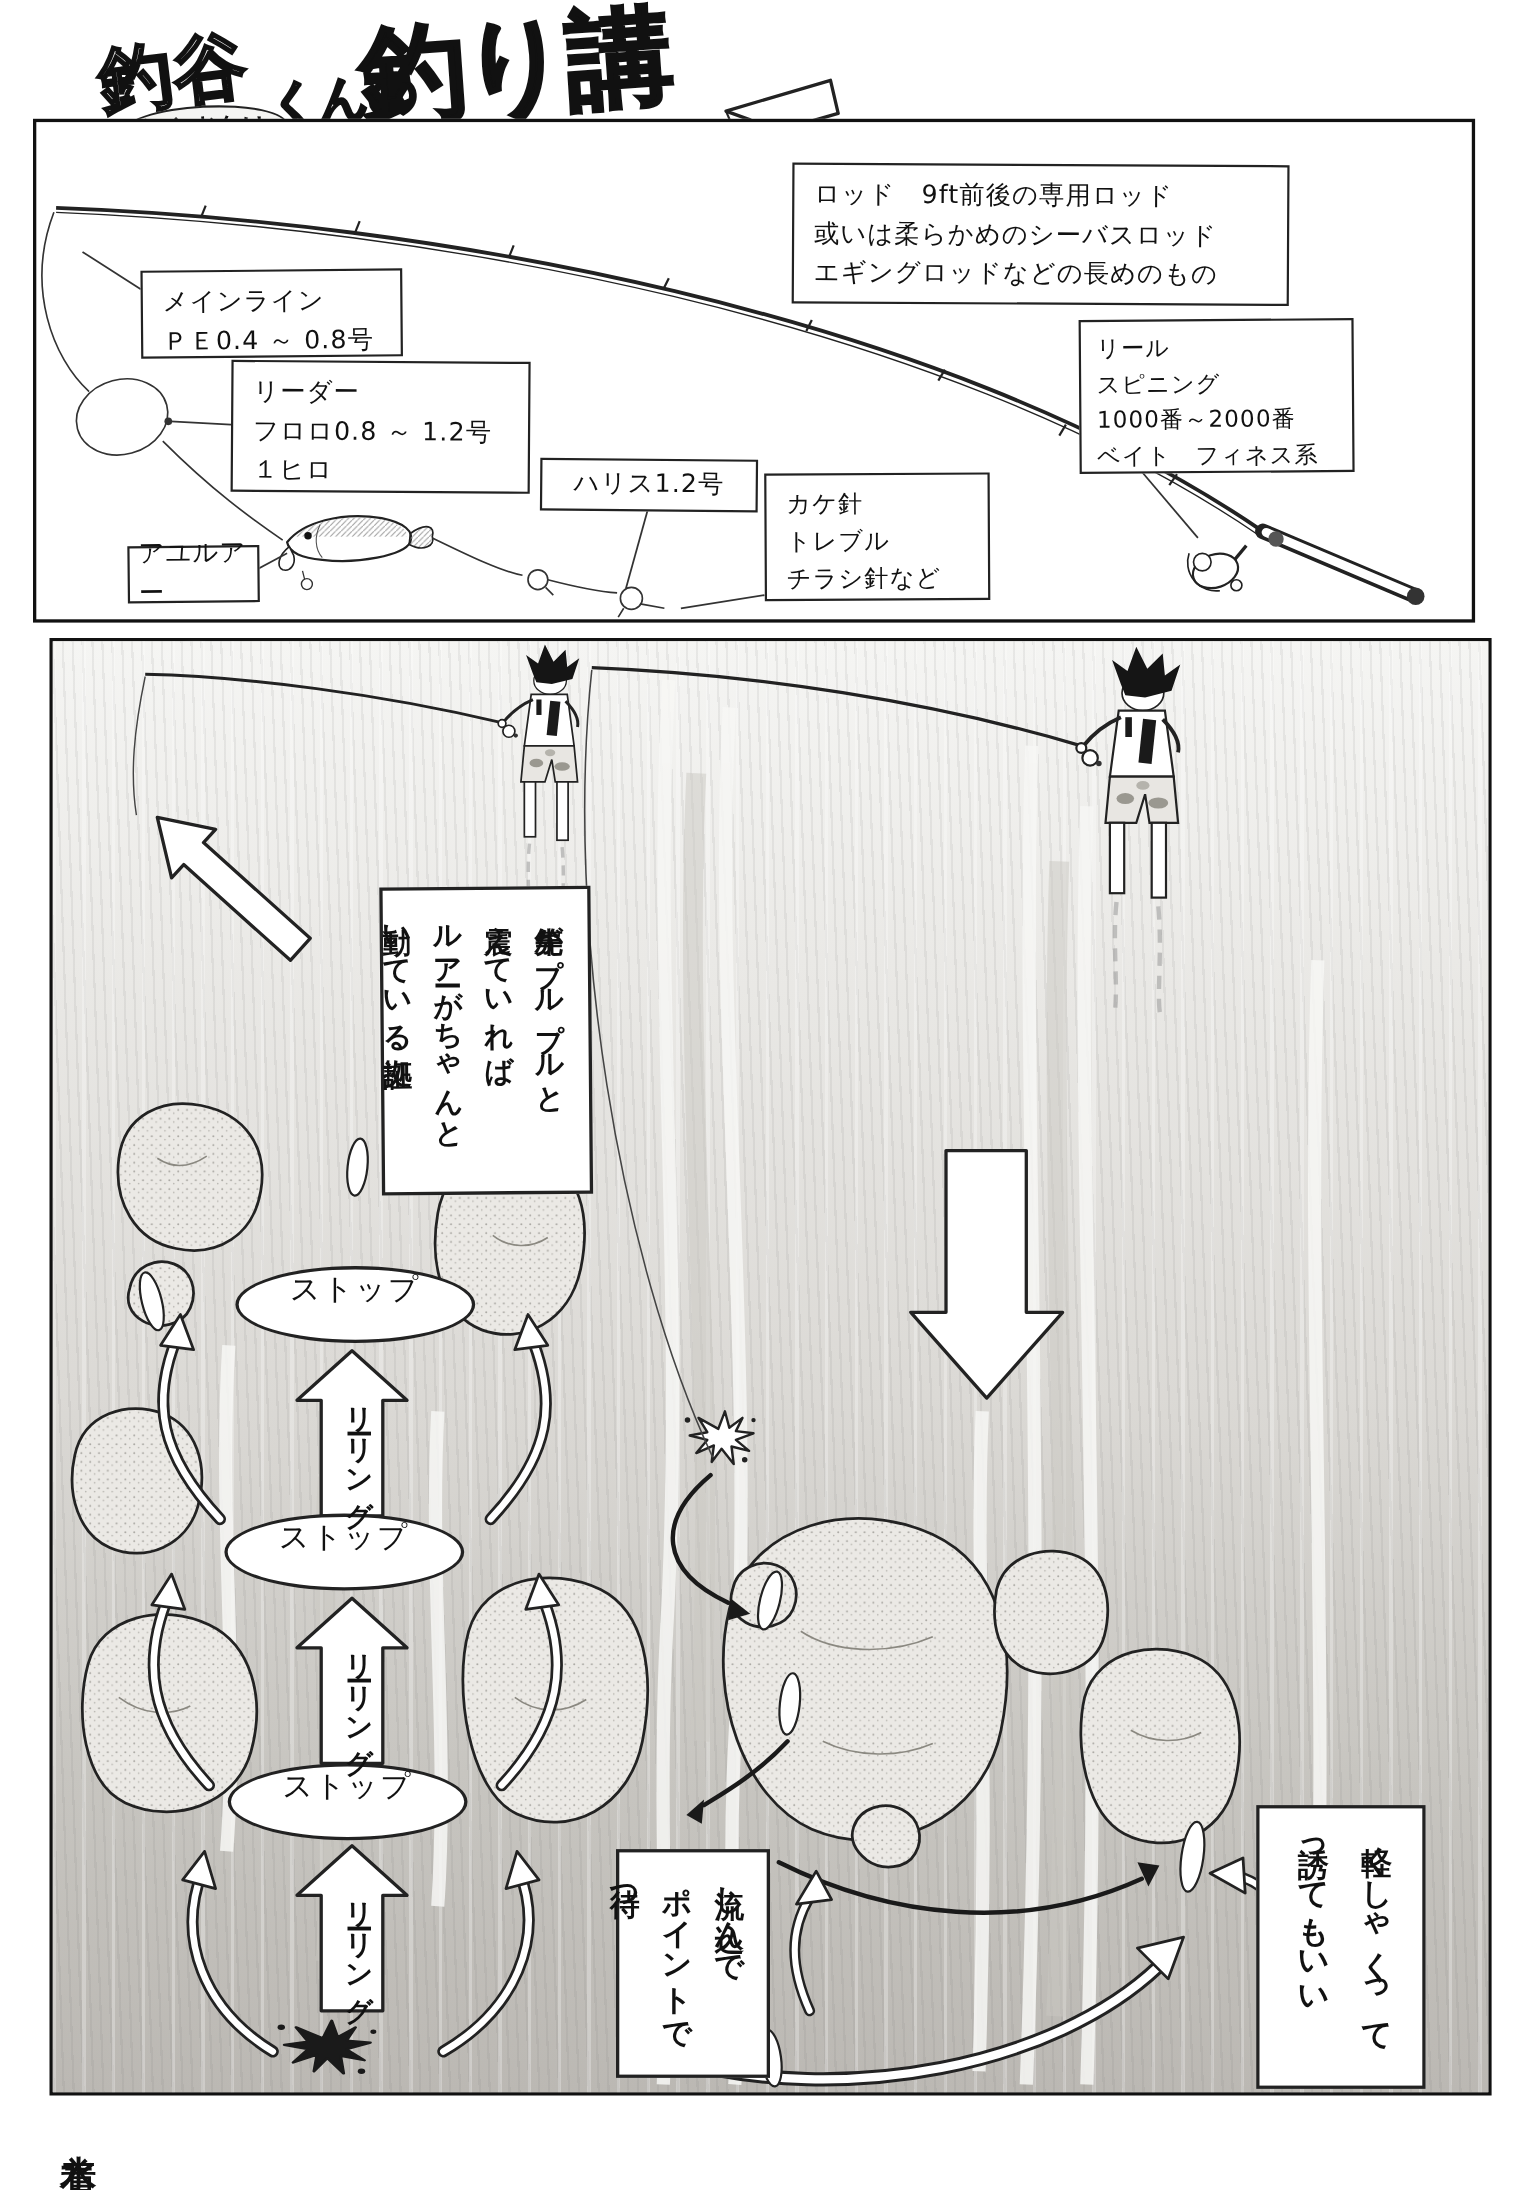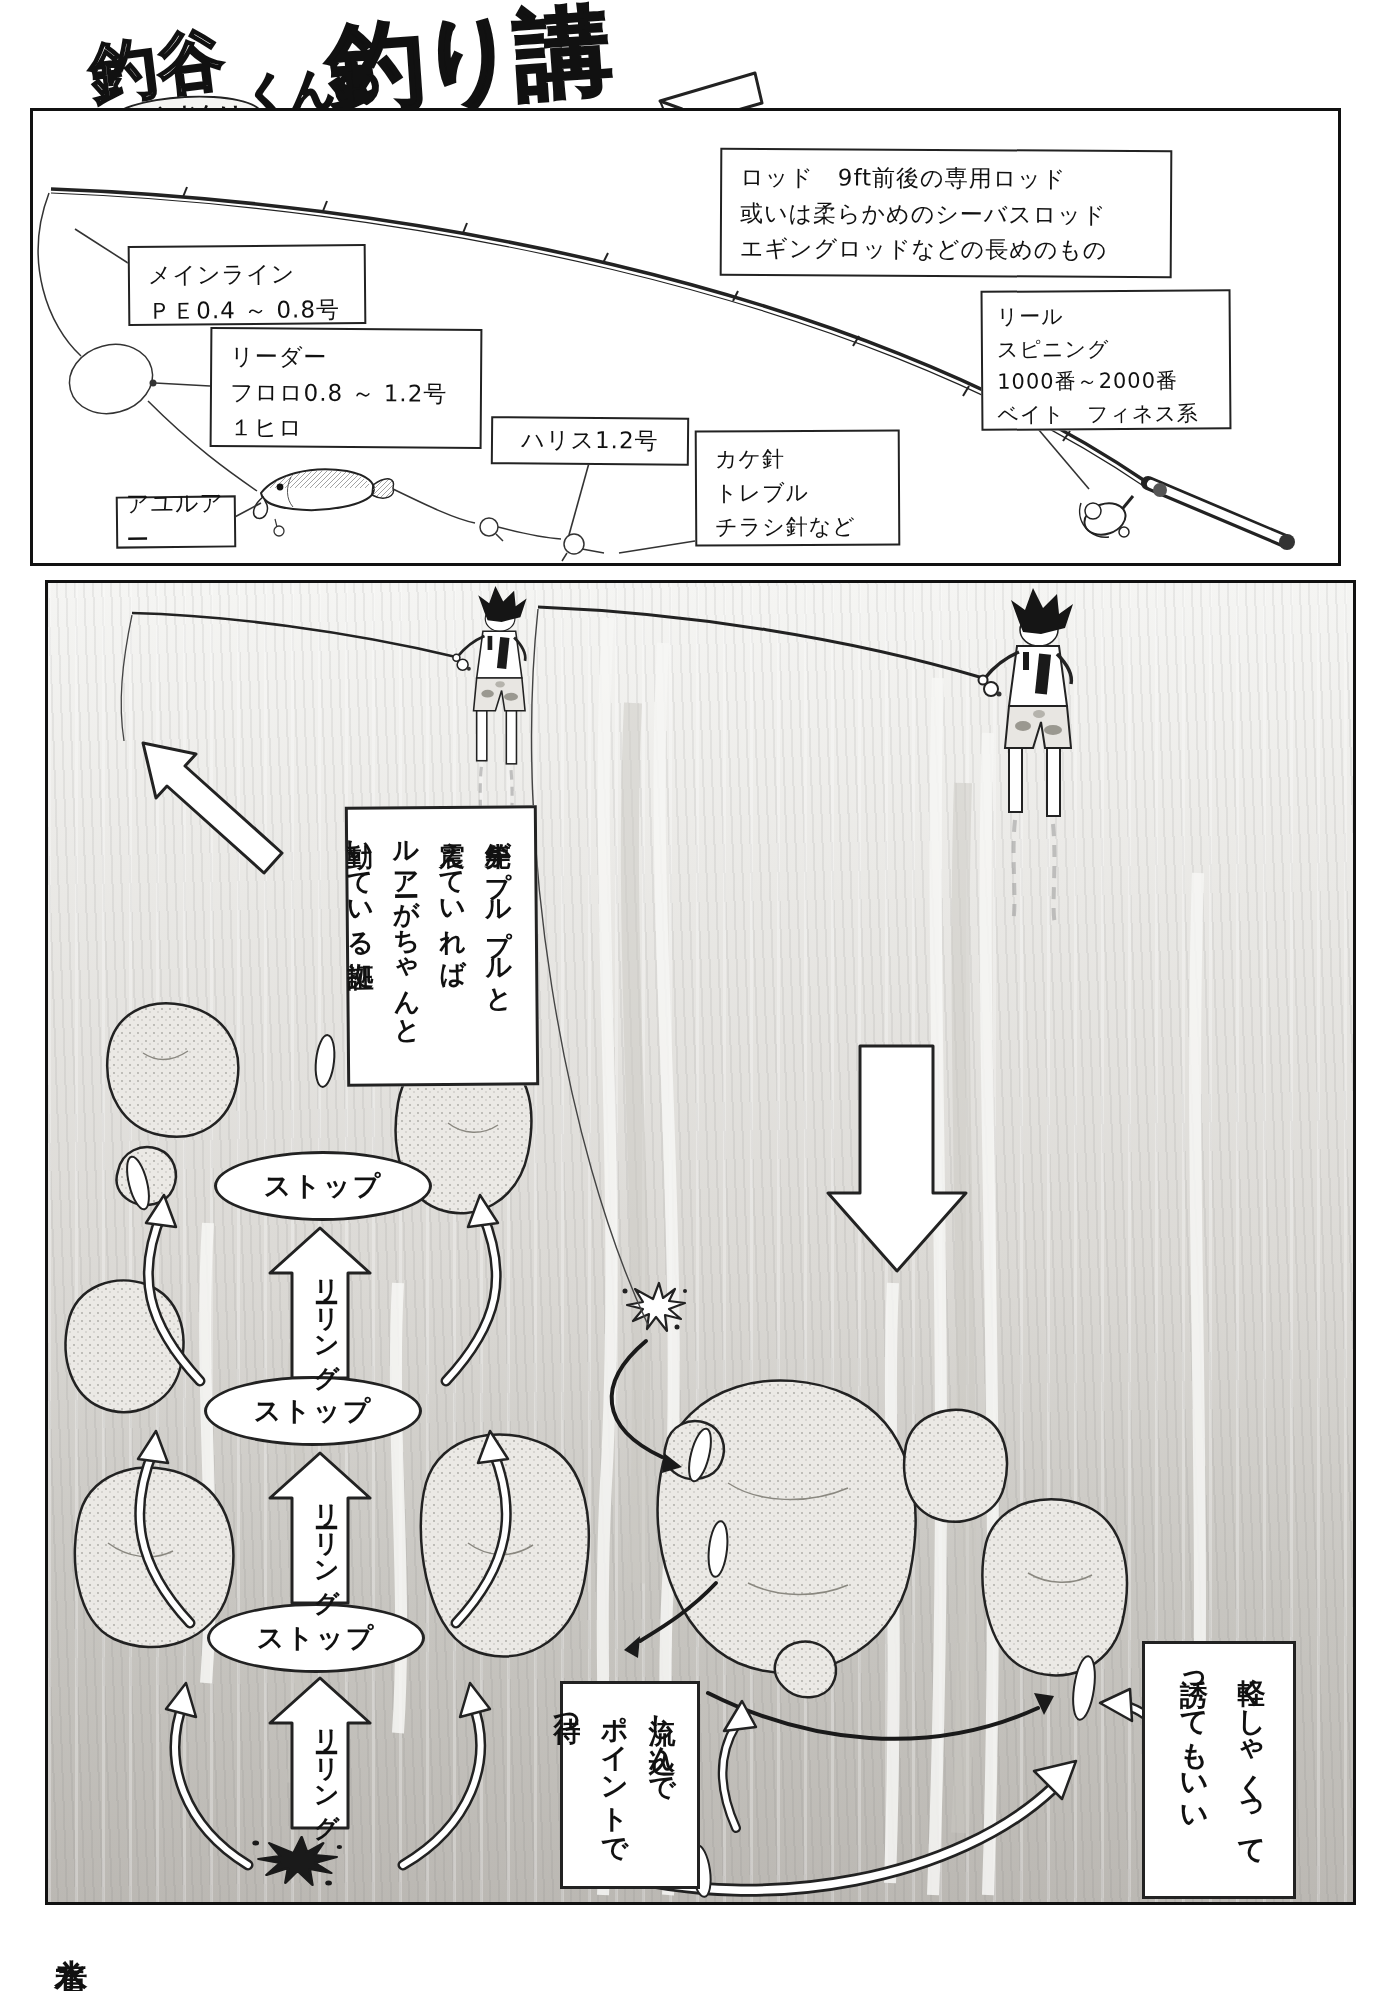--- a/index.html
+++ b/index.html
@@ -17,22 +17,22 @@
 
   
   .vtext{writing-mode:vertical-rl;text-orientation:upright;color:#111;font-weight:bold;}
   .vtext p{margin:0 7px;white-space:nowrap;}
   .halo{text-shadow:2px 0 0 #fff,-2px 0 0 #fff,0 2px 0 #fff,0 -2px 0 #fff,
         2px 2px 0 #fff,-2px -2px 0 #fff,2px -2px 0 #fff,-2px 2px 0 #fff,0 0 7px #fff;}
 
   .wbox{position:absolute;background:#fff;border:3px solid #222;box-sizing:border-box;}
 
   .stop{position:absolute;width:212px;height:64px;background:#fff;border:3px solid #222;
-        border-radius:50%;display:flex;align-items:center;justify-content:center;
-        font-size:27px;font-weight:bold;letter-spacing:2px;}
+        border-radius:50%;display:flex;align-items:flex-start;justify-content:center;
+        font-size:27px;font-weight:normal;letter-spacing:2px;}
 
   .reel-label{position:absolute;width:46px;text-align:center;font-size:25px;}
 
   
   .outline-txt{color:#fff;-webkit-text-stroke:2.5px #111;text-shadow:0 0 1px #111;}
   #edition-banner{position:absolute;left:680px;top:84px;width:490px;height:38px;
       border-top:3px solid #111;display:flex;align-items:center;justify-content:center;
       font-size:30px;font-weight:bold;letter-spacing:1px;
       background:repeating-linear-gradient(45deg,#e9e9e7 0 6px,#e0e0de 6px 12px);}
   .badge{position:absolute;border:2px solid #222;background:#f4f4f2;border-radius:50%;

